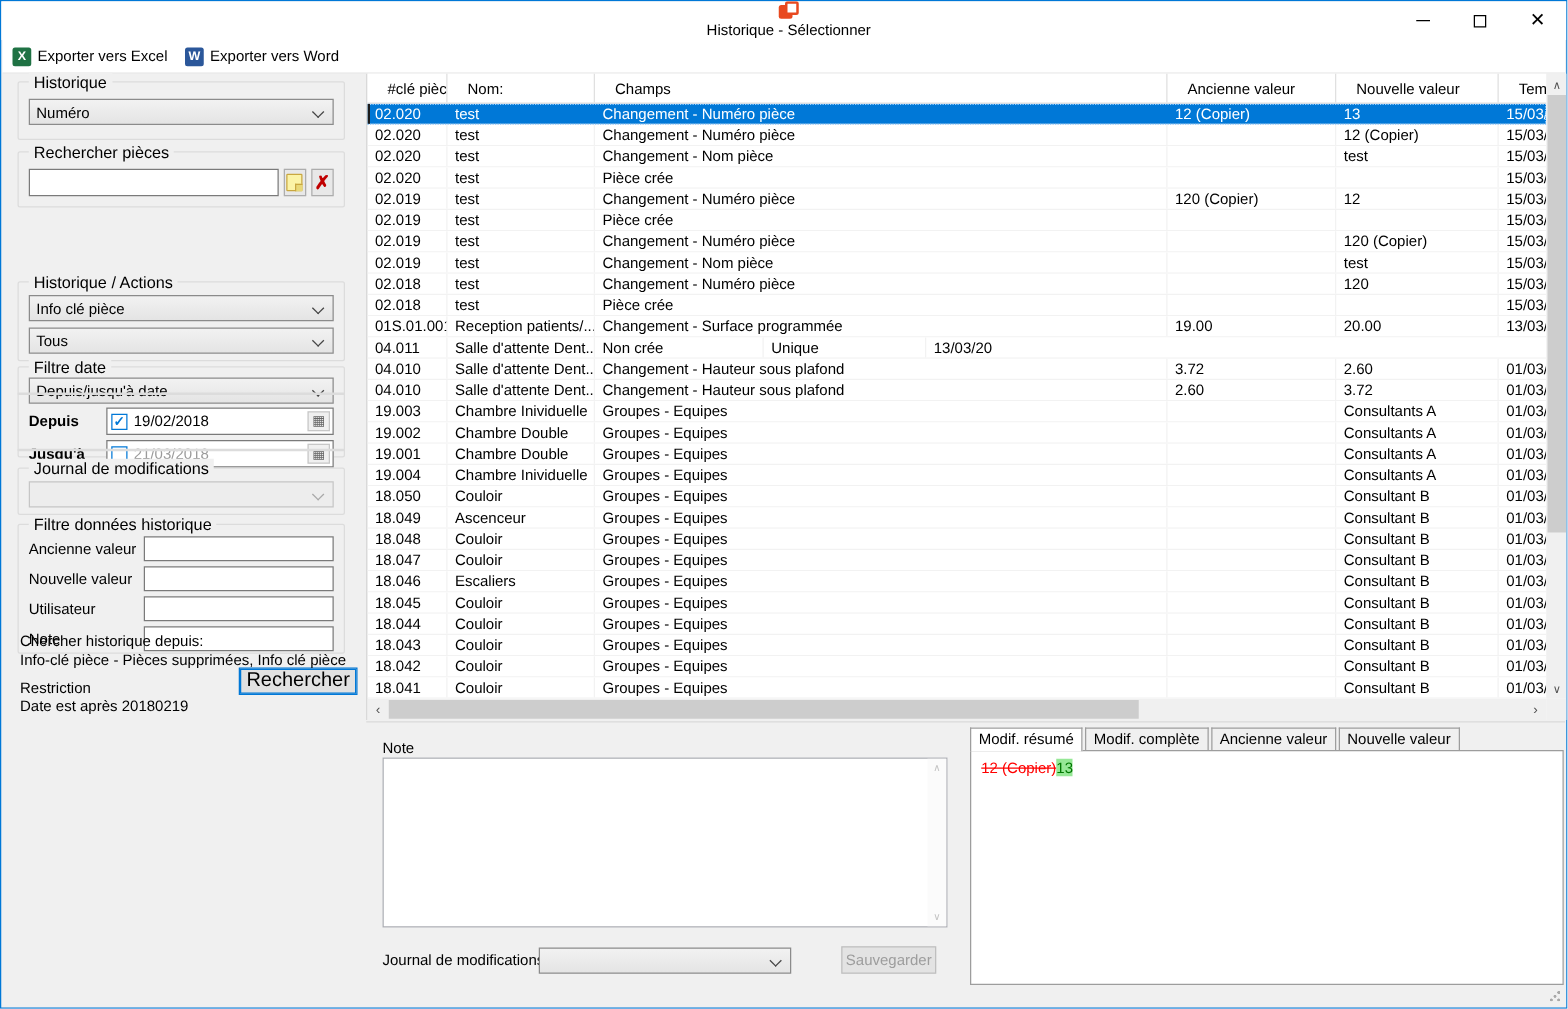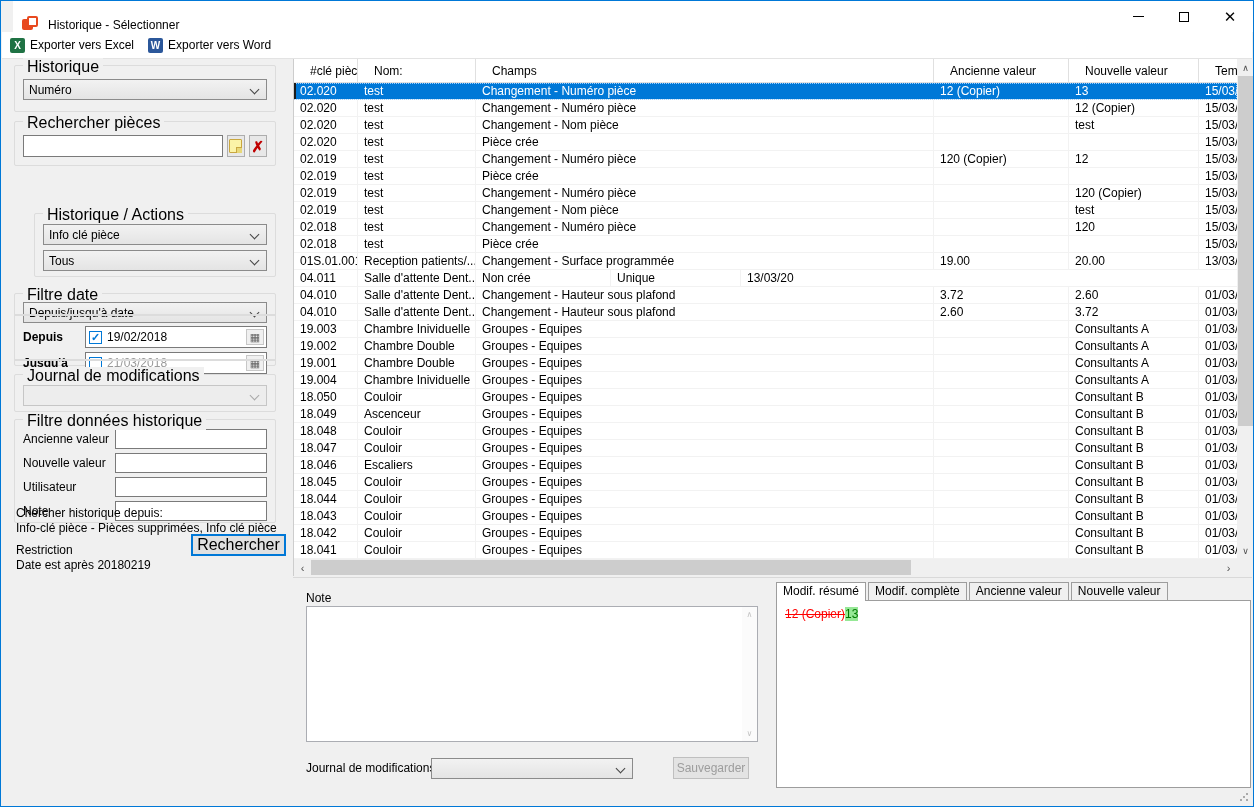--- a/index.html
+++ b/index.html
@@ -3,22 +3,22 @@
 <meta charset="utf-8">
 <style>
   * { margin:0; padding:0; box-sizing:border-box; }
   html,body { width:1254px; height:807px; }
   body { font-family:"Liberation Sans", sans-serif; font-size:12px; color:#000; background:#fff; }
 
   .window { position:relative; width:1254px; height:807px; background:#f0f0f0;
             border:1px solid #0078d7; overflow:hidden; }
 
   
-  .titlebar { position:absolute; left:12px; top:0; right:0; height:31px; background:#fff;
-              display:flex; align-items:flex-end; }
+  .titlebar { position:absolute; left:0; top:0; right:0; height:31px; background:#fff;
+              display:flex; align-items:center;flex-direction:column; }
   .app-icon { width:18px; height:16px; margin-left:9px; position:relative; }
   .app-icon .sq1 { position:absolute; left:0; top:3px; width:11px; height:11px;
                    background:#e8491f; border-radius:2px; }
   .app-icon .sq2 { position:absolute; left:5px; top:0; width:11px; height:11px;
                    border:2px solid #e8491f; border-radius:2px; background:#fff; }
   .title-text { margin-left:8px; font-size:12px; }
   .win-controls { position:absolute; right:0; top:0; height:31px; display:flex; }
   .win-btn { width:46px; height:31px; display:flex; align-items:center; justify-content:center; }
   .glyph-min { width:11px; height:1px; background:#000; }
   .glyph-max { width:10px; height:10px; border:1px solid #000; }
@@ -29,21 +29,21 @@
              display:flex; align-items:center; border-bottom:1px solid #e3e3e3; }
   .tool-btn { display:flex; align-items:center; gap:5px; padding:2px 6px; margin-left:2px; cursor:default; }
   .doc-icon { width:15px; height:15px; border-radius:2px; color:#fff; font-size:10px; font-weight:bold;
               display:flex; align-items:center; justify-content:center; }
   .doc-icon.excel { background:#1f7244; }
   .doc-icon.word  { background:#2b579a; }
 
   
   .sidebar { position:absolute; left:1px; top:58px; width:290px; bottom:1px; background:#f0f0f0; }
   .group { position:absolute; left:12px; right:16px; border:1px solid #dcdcdc; border-radius:2px; }
-  .group-label { position:absolute; top:-8px; left:8px; background:#f0f0f0; padding:0 4px; font-size:16px; white-space:nowrap; }
+  .group-label { position:absolute; top:-8px; left:8px; background:#f0f0f0; padding:0 4px; font-size:13px; white-space:nowrap; }
   .combo { position:relative; height:21px; background:linear-gradient(#f2f2f2,#e4e4e4);
            border:1px solid #8b8b8b; display:flex; align-items:center; padding-left:5px; }
   .combo .chev { position:absolute; right:8px; top:7px; width:7px; height:7px;
                  border-left:1px solid #444; border-bottom:1px solid #444; transform:rotate(-45deg); margin-top:-1px; }
   .combo.disabled { background:#ededed; border-color:#c6c6c6; }
   .combo.disabled .chev { border-color:#a8a8a8; }
   .txt { background:#fff; border:1px solid #7a7a7a; height:20px; width:100%; font-family:"Liberation Sans",sans-serif; font-size:12px; padding:0 3px; }
   .small-btn { width:22px; height:22px; background:#e8e8e8; border:1px solid #adadad;
                display:flex; align-items:center; justify-content:center; }
   .folder-glyph { width:13px; height:14px; background:#fbf3a7; border:1px solid #c9a740; border-radius:1px;
@@ -186,21 +186,21 @@
         <input class="txt" style="height: 22px;" value="">
         <div class="small-btn">
             <span class="folder-glyph"></span>
           </div>
         <div class="small-btn">
             <span class="x-glyph">✗</span>
           </div>
       </div>
     </div>
 
-    <div class="group" style="top:154px; height:64px;margin-left:20px;">
+    <div class="group" style="top:166px; height:64px;">
       <span class="group-label">Historique / Actions</span>
       <div class="combo" style="margin:10px 8px 0 8px;">
         <span>Info clé pièce</span>
         <span class="chev"></span>
       </div>
       <div class="combo" style="margin:5px 8px 0 8px;">
         <span>Tous</span>
         <span class="chev"></span>
       </div>
     </div>

